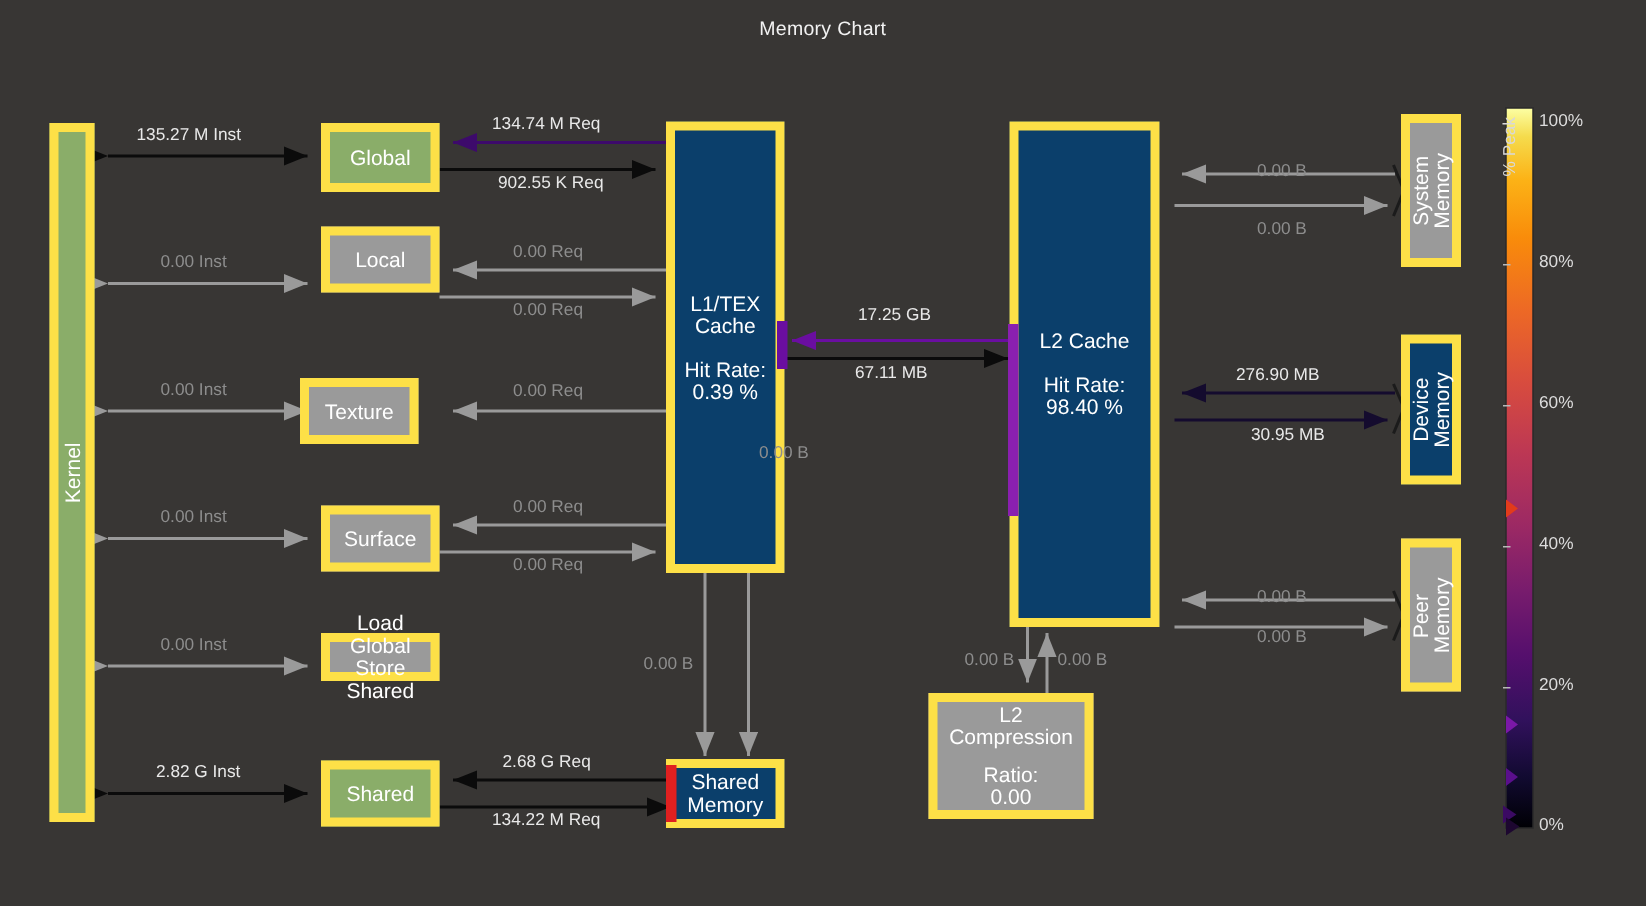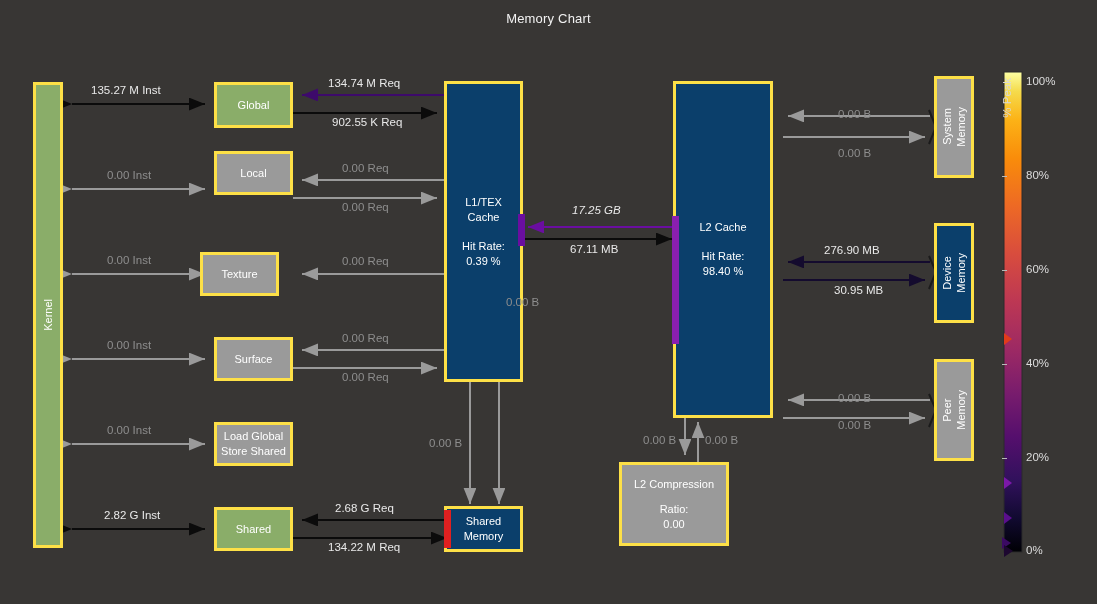--- a/index.html
+++ b/index.html
@@ -13,23 +13,23 @@
   }
   #stage{position:absolute;left:0;top:0;width:1097px;height:604px;}
   .lyr{position:absolute;left:0;top:0;width:1097px;height:604px;pointer-events:none;}
   .title{
     position:absolute;left:0;top:11px;width:1097px;text-align:center;
     font-size:13px;color:#f2f2f2;letter-spacing:.2px;
   }
   
   .node{
     position:absolute;box-sizing:border-box;
-    border:3px solid #fde047;
+    border:6px solid #fde047;
     display:flex;align-items:center;justify-content:center;
-    text-align:center;font-size:11px;line-height:15px;
+    text-align:center;font-size:14px;line-height:15px;
     color:#ffffff;
   }
   .node .lbl{display:block;white-space:pre-line;}
   .green{background:#8aad69;}
   .gray{background:#9a9a9a;}
   .blue{background:#0b3f6b;}
   .vert .lbl{writing-mode:vertical-rl;transform:rotate(180deg);line-height:14px;}
   
   .elbl{
     position:absolute;font-size:11.5px;color:#e9e9e9;white-space:nowrap;
@@ -207,21 +207,21 @@
   </div>
 
   <div class="node gray" style="left:200px;top:252px;width:79px;height:44px;">
     <span class="lbl">Texture</span>
   </div>
 
   <div class="node gray" style="left:214px;top:337px;width:79px;height:44px;">
     <span class="lbl">Surface</span>
   </div>
 
-  <div class="node gray" style="left:214px;top:422px;width:79px;height:44px;text-align:center;">
+  <div class="node gray" style="left:214px;top:422px;width:79px;height:32px;text-align:center;">
     <span class="lbl">Load Global
 Store Shared</span>
   </div>
 
   <div class="node green" style="left:214px;top:507px;width:79px;height:44px;">
     <span class="lbl">Shared</span>
   </div>
 
   <div class="node blue" style="left:444px;top:81px;width:79px;height:301px;flex-direction:column;justify-content:center;">
     <span class="lbl">L1/TEX
@@ -279,21 +279,21 @@
   <div class="elbl dim" style="left:342px;top:201px;">0.00 Req</div>
 
   <div class="elbl dim" style="left:342px;top:255px;">0.00 Req</div>
 
   <div class="elbl dim" style="left:342px;top:332px;">0.00 Req</div>
   <div class="elbl dim" style="left:342px;top:371px;">0.00 Req</div>
 
   <div class="elbl" style="left:335px;top:502px;">2.68 G Req</div>
   <div class="elbl" style="left:328px;top:541px;">134.22 M Req</div>
 
-  <div class="elbl" style="left:572px;top:204px;font-style:italic;">17.25 GB</div>
+  <div class="elbl" style="left:572px;top:204px;">17.25 GB</div>
   <div class="elbl" style="left:570px;top:243px;">67.11 MB</div>
   <div class="elbl dim" style="left:506px;top:296px;">0.00 B</div>
   <div class="elbl dim" style="left:429px;top:437px;">0.00 B</div>
 
   <div class="elbl dim" style="left:838px;top:108px;">0.00 B</div>
   <div class="elbl dim" style="left:838px;top:147px;">0.00 B</div>
 
   <div class="elbl" style="left:824px;top:244px;">276.90 MB</div>
   <div class="elbl" style="left:834px;top:284px;">30.95 MB</div>
 

